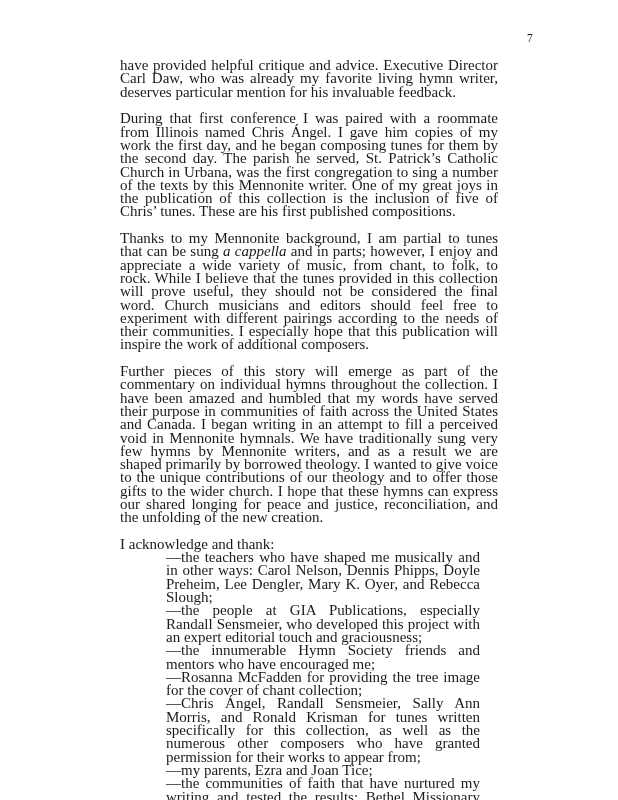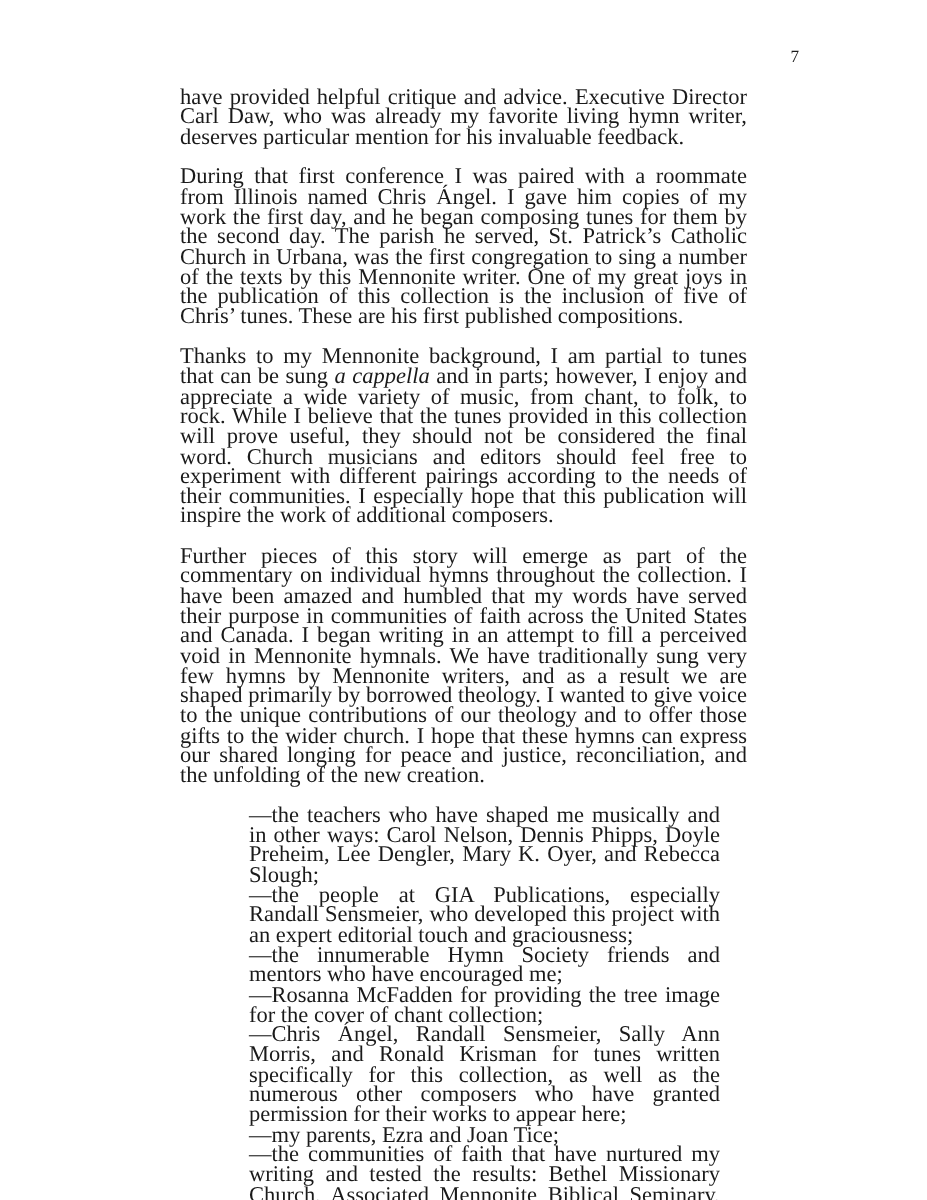--- a/index.html
+++ b/index.html
@@ -32,26 +32,27 @@
 
 <div class="page">
   <div class="page-number">7</div>
 
   <div class="body">
     <p class="para first">have provided helpful critique and advice. Executive Director Carl Daw, who was already my favorite living hymn writer, deserves particular mention for his invaluable feedback.</p>
     <p class="para">During that first conference I was paired with a roommate from Illinois named Chris Ángel. I gave him copies of my work the first day, and he began composing tunes for them by the second day. The parish he served, St. Patrick’s Catholic Church in Urbana, was the first congregation to sing a number of the texts by this Mennonite writer. One of my great joys in the publication of this collection is the inclusion of five of Chris’ tunes. These are his first published compositions.</p>
     <p class="para"><span>Thanks to my Mennonite background, I am partial to tunes that can be sung </span><em>a cappella</em><span> and in parts; however, I enjoy and appreciate a wide variety of music, from chant, to folk, to rock. While I believe that the tunes provided in this collection will prove useful, they should not be considered the final word. Church musicians and editors should feel free to experiment with different pairings according to the needs of their communities. I especially hope that this publication will inspire the work of additional composers.</span></p>
     <p class="para">Further pieces of this story will emerge as part of the commentary on individual hymns throughout the collection. I have been amazed and humbled that my words have served their purpose in communities of faith across the United States and Canada. I began writing in an attempt to fill a perceived void in Mennonite hymnals. We have traditionally sung very few hymns by Mennonite writers, and as a result we are shaped primarily by borrowed theology. I wanted to give voice to the unique contributions of our theology and to offer those gifts to the wider church. I hope that these hymns can express our shared longing for peace and justice, reconciliation, and the unfolding of the new creation.</p>
 
+    <p class="ack-intro">I acknowledge and thank:</p>
     <ul class="ack-list">
       <li class="ack-item">—the teachers who have shaped me musically and in other ways: Carol Nelson, Dennis Phipps, Doyle Preheim, Lee Dengler, Mary K. Oyer, and Rebecca Slough;</li>
       <li class="ack-item">—the people at GIA Publications, especially Randall Sensmeier, who developed this project with an expert editorial touch and graciousness;</li>
       <li class="ack-item">—the innumerable Hymn Society friends and mentors who have encouraged me;</li>
       <li class="ack-item">—Rosanna McFadden for providing the tree image for the cover of chant collection;</li>
-      <li class="ack-item">—Chris Ángel, Randall Sensmeier, Sally Ann Morris, and Ronald Krisman for tunes written specifically for this collection, as well as the numerous other composers who have granted permission for their works to appear here;</li>
+      <li class="ack-item">—Chris Ángel, Randall Sensmeier, Sally Ann Morris, and Ronald Krisman for tunes written specifically for this collection, as well as the numerous other composers who have granted permission for their works to appear from;</li>
       <li class="ack-item">—my parents, Ezra and Joan Tice;</li>
       <li class="ack-item">—the communities of faith that have nurtured my writing and tested the results: Bethel Missionary Church, Associated Mennonite Biblical Seminary, and Hyattsville Mennonite Church;</li>
       <li class="ack-item">—my most honest critic and beloved companion in life, María Celesta Longoria Tice.</li>
     </ul>
 
     <div class="signature">—Adam M. L. Tice</div>
   </div>
 </div>
 
 </body></html>

